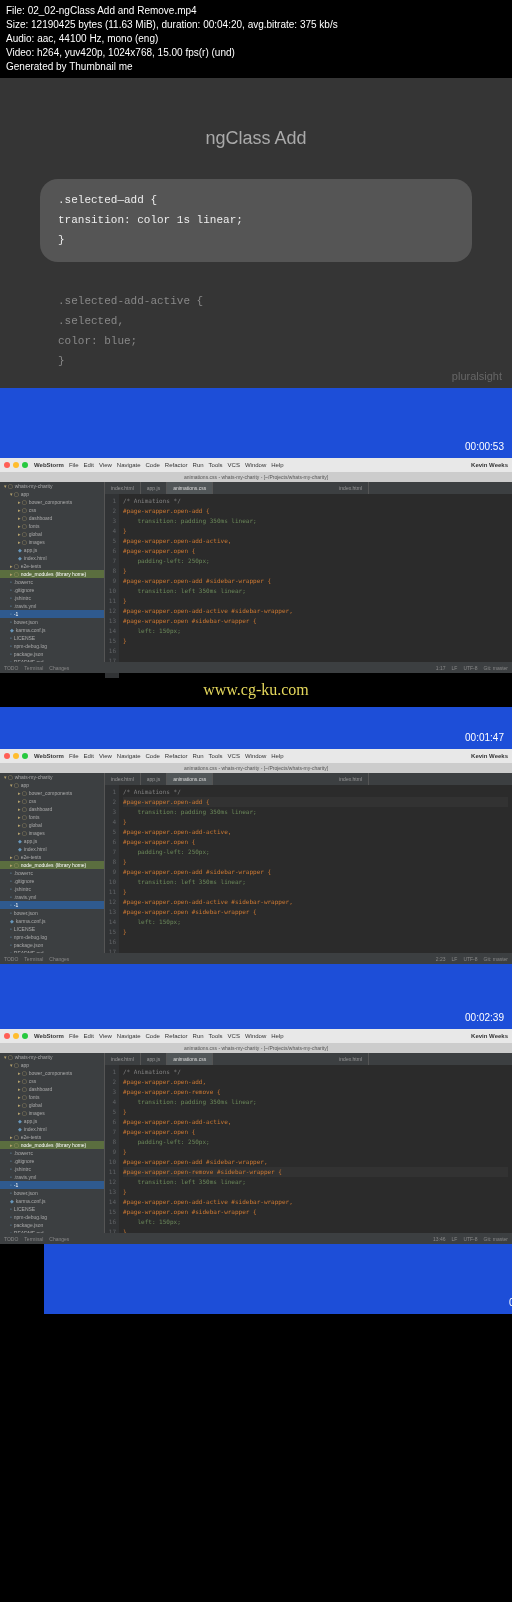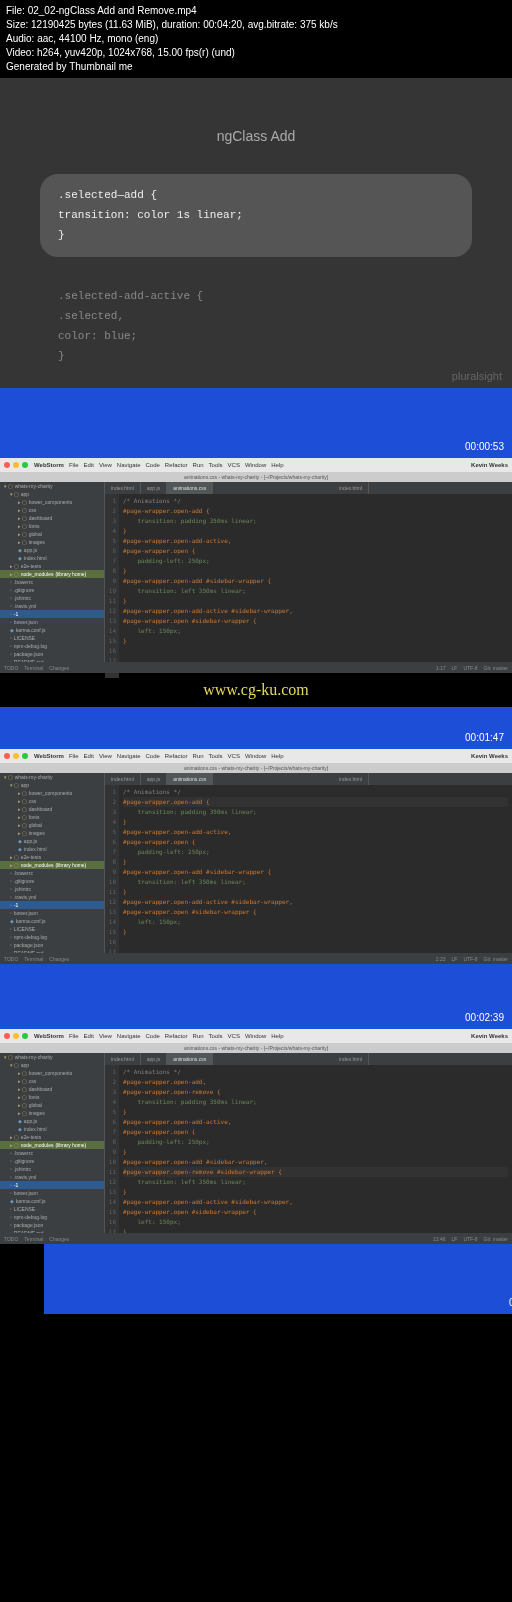--- a/index.html
+++ b/index.html
@@ -1,21 +1,21 @@
 <!DOCTYPE html>
 <html><head>
   <meta charset="utf-8">
   <style>
     * { margin: 0; padding: 0; box-sizing: border-box; }
     body { width: 512px; background: #000; font-family: Arial, sans-serif; color: #fff; }
     
     .meta-info { padding: 4px 6px; font-size: 10px; line-height: 1.4; }
     
     .slide-frame { width: 100%; height: 310px; background: #353535; position: relative; padding: 30px 40px; }
-    .slide-title { text-align: center; color: #aaa; font-size: 14px; margin: 20px 0 30px; font-family: 'Segoe UI', sans-serif; }
+    .slide-title { text-align: center; color: #aaa; font-size: 18px; margin: 20px 0 30px; font-family: 'Segoe UI', sans-serif; }
     .code-box { background: #555; padding: 12px 18px; font-family: 'Courier New', monospace; font-size: 11px; color: #eee; line-height: 1.8; border-radius: 18px; }
     .code-plain { padding: 10px 18px; font-family: 'Courier New', monospace; font-size: 11px; color: #888; line-height: 1.8; margin-top: 20px; }
     .watermark-ps { position: absolute; bottom: 6px; right: 10px; font-size: 11px; color: #666; }
     
     .black-gap { width: 100%; background: #1d4ed8; position: relative; }
     .timestamp { position: absolute; bottom: 6px; right: 8px; font-size: 10px; color: #fff; }
     
     .ide-frame { width: 100%; height: 215px; background: #3a3a3a; position: relative; font-size: 6px; }
     .menubar { height: 14px; background: #e8e8e8; display: flex; align-items: center; padding: 0 4px; }
     .traffic { display: flex; gap: 3px; margin-right: 6px; }

